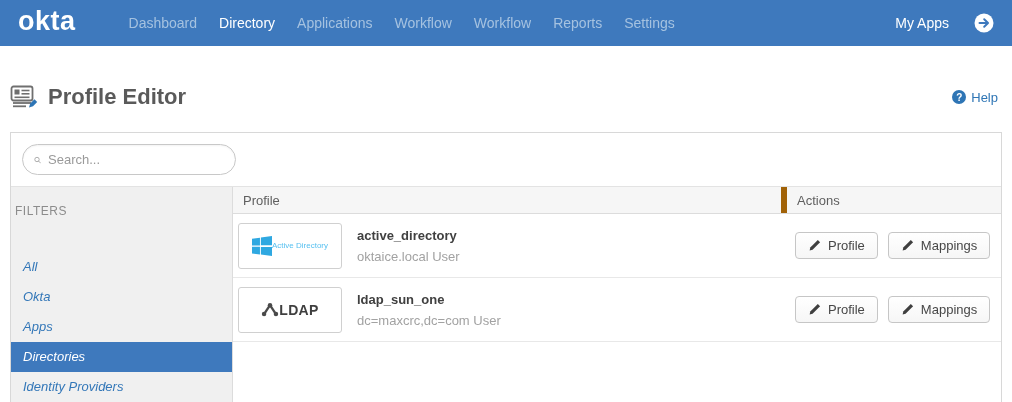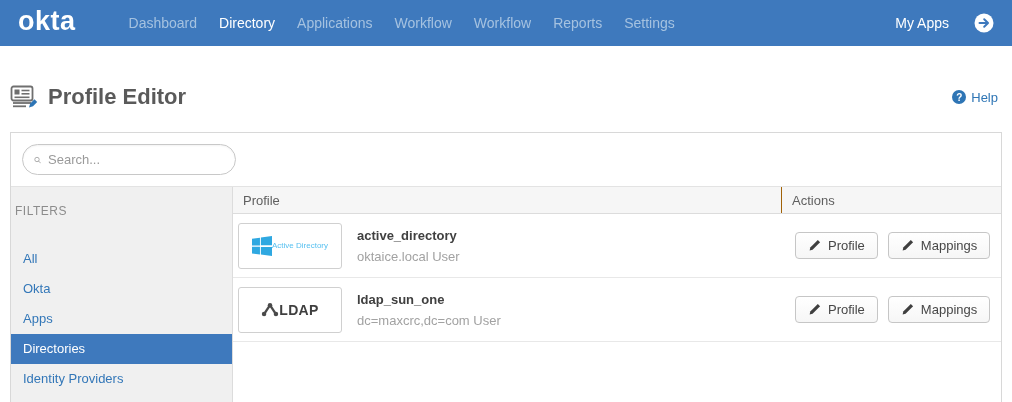--- a/index.html
+++ b/index.html
@@ -29,29 +29,29 @@
     display:flex; align-items:center; padding:0 11px; gap:7px; box-shadow: inset 0 1px 2px rgba(0,0,0,.05); }
   .search-pill input { border:none; outline:none; flex:1; font-size:13px; color:#555; background:transparent;
     font-family:"Liberation Sans", sans-serif; }
   .search-pill input::placeholder { color:#9a9a9a; }
 
   .main { display:flex; height:248px; }
 
   
   .sidebar { width:222px; background:#f0f0f0; border-right:1px solid #dcdcdc; }
   .filters-heading { color:#8c8c8c; font-size:12px; letter-spacing:.5px; padding:17px 4px 6px; }
-  .filter-list { margin-top:20px; }
+  .filter-list { margin-top:28px;font-style:italic; }
   .filter-item { font-size:13px; color:#3377b8; padding:7px 12px 8px; cursor:pointer; }
   .filter-item.selected { background:#3e79bd; color:#fff; }
 
   
   .table { flex:1; display:flex; flex-direction:column; }
   .table-header { display:flex; background:#f6f6f6; border-bottom:1px solid #dcdcdc; height:27px; font-size:13px; color:#5f5f5f; }
   .col-profile { flex:1; display:flex; align-items:center; padding-left:10px; }
-  .col-actions { width:220px; border-left:1px solid #a16207; display:flex; align-items:center; padding-left:10px; }
+  .col-actions { width:220px; border-left:6px solid #a16207; display:flex; align-items:center; padding-left:10px; }
   .t-row { display:flex; align-items:center; height:64px; border-bottom:1px solid #e8e8e8; }
   .row-left { flex:1; display:flex; align-items:center; padding-left:5px; gap:15px; }
   .logo-card { width:104px; height:46px; border:1px solid #d0d0d0; border-radius:3px; background:#fff;
     display:flex; align-items:center; justify-content:center; flex-shrink:0; }
   .ad-text { font-size:8px; color:#57c0f0; }
   .ldap-text { font-size:14px; font-weight:bold; color:#3f3f3f; letter-spacing:.3px; }
   .row-name { font-weight:bold; font-size:13px; color:#404040; margin-bottom:6px; }
   .row-desc { font-size:13px; color:#a2a2a2; }
   .row-actions { width:220px; display:flex; gap:10px; padding-left:14px; }
   .btn { display:inline-flex; align-items:center; gap:7px; height:27px; padding:0 12px; border:1px solid #c6c6c6;

